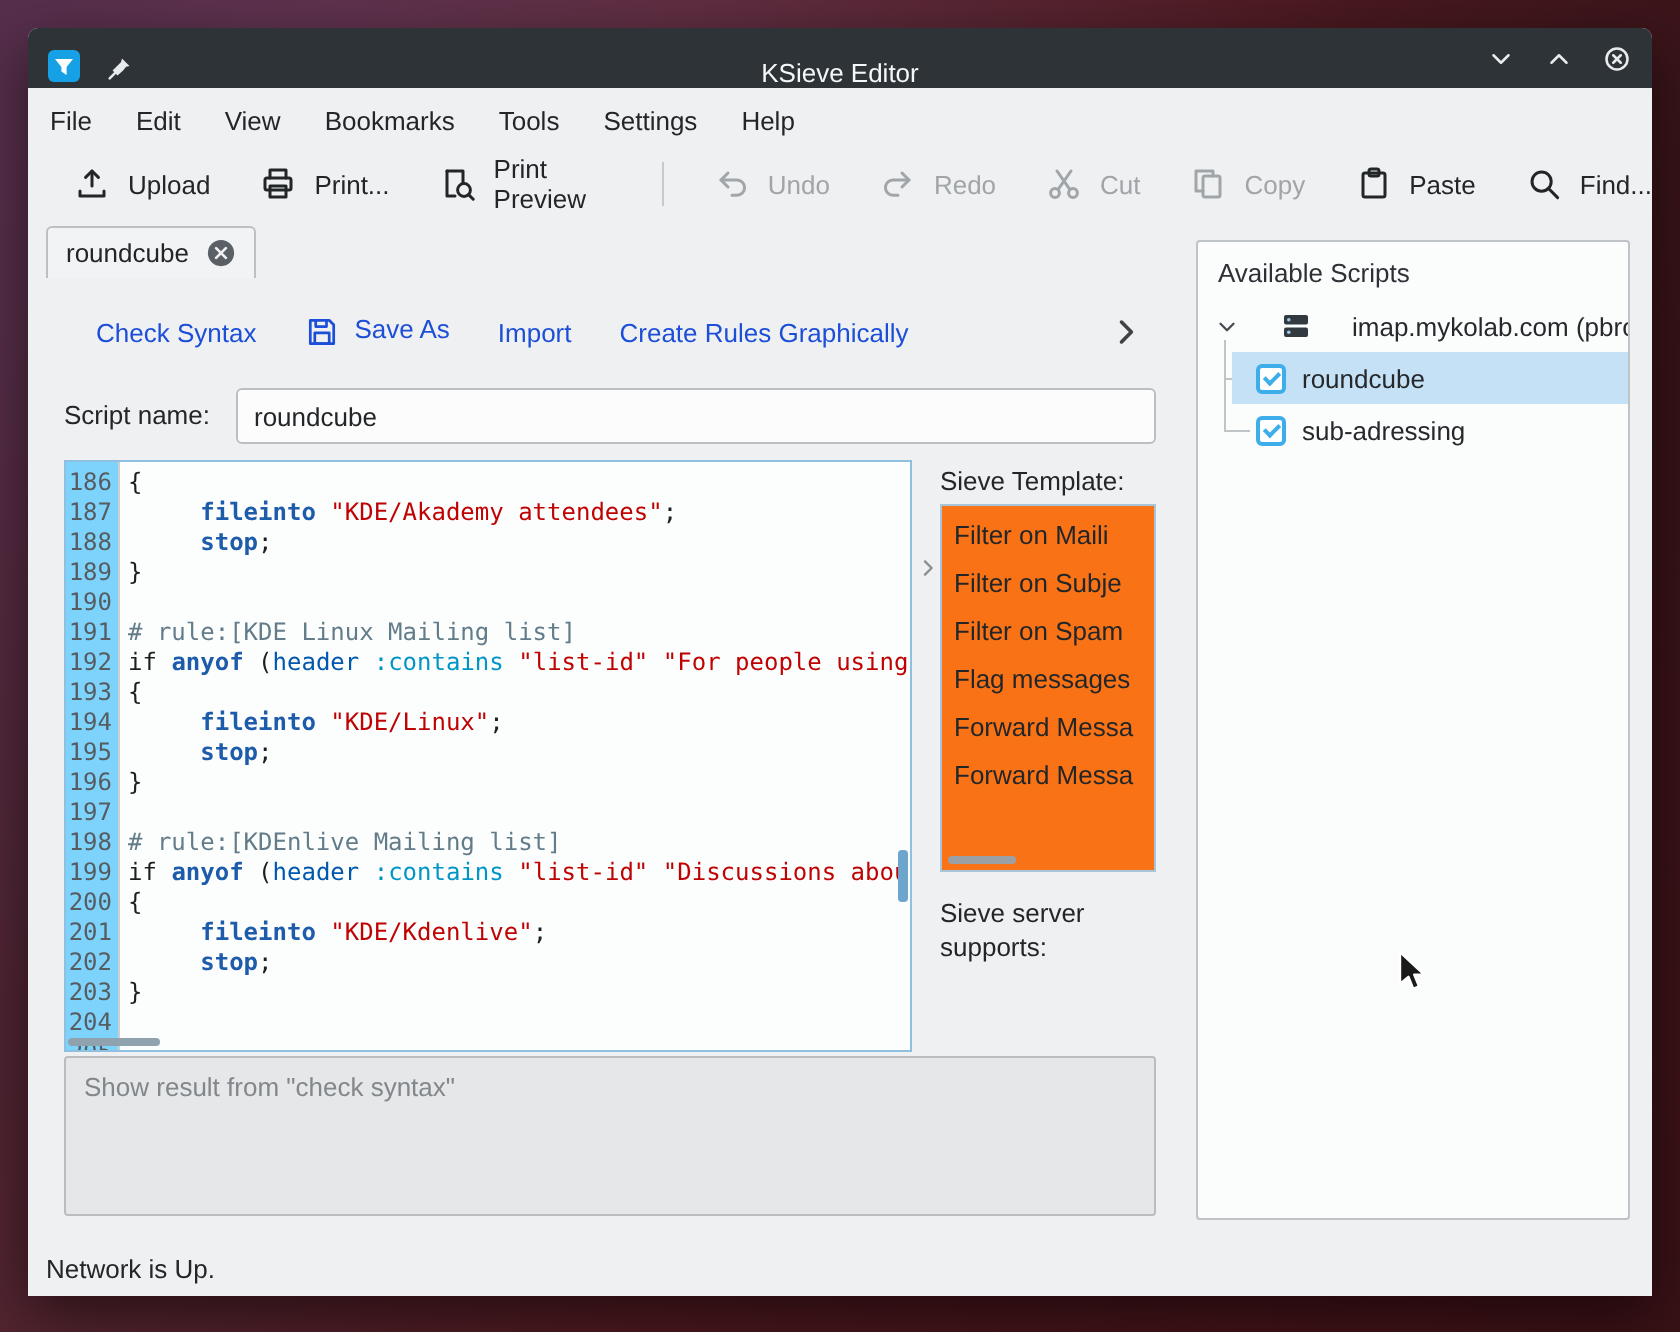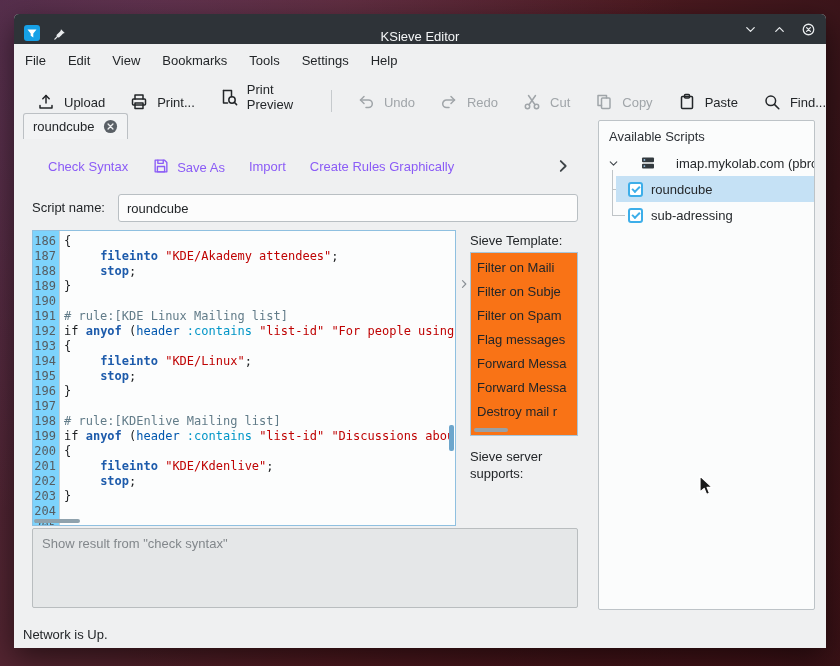--- a/index.html
+++ b/index.html
@@ -19,32 +19,32 @@
   .tb-left{display:flex;align-items:center;gap:10px;z-index:1}
   .win-btns{position:absolute;right:8px;top:0;height:30px;display:flex;align-items:center;gap:10px}
   .win-btn{width:19px;height:19px;display:flex;align-items:center;justify-content:center;color:#e8ebed}
   .win-btn .ic{width:15px;height:15px;stroke-width:1.7}
   
   .ic{width:20px;height:20px;fill:none;stroke:currentColor;stroke-width:1.5;stroke-linecap:round;stroke-linejoin:round;flex:none}
   
   .menubar{position:absolute;left:0;top:30px;width:100%;height:28px;display:flex;align-items:flex-end;}
   .menu-item{padding:4px 11px;border-radius:3px;cursor:default}
   
-  .toolbar{position:absolute;left:0;top:58px;width:100%;height:40px;display:flex;align-items:flex-end;padding-left:22px;gap:24px}
+  .toolbar{position:absolute;left:0;top:58px;width:100%;height:40px;display:flex;align-items:center;padding-left:22px;gap:24px}
   .tb-btn{display:flex;align-items:center;gap:8px;color:#232629}
   .tb-btn.disabled{color:#a0a5a9}
   .tb-sep{width:1px;height:22px;background:#c6cacd}
   
   .tabbar{position:absolute;left:0;top:98px;width:100%;height:27px}
   .tab{position:absolute;left:9px;top:1px;height:26px;display:flex;align-items:center;gap:9px;
     padding:0 9px;background:#f2f3f4;border:1px solid #bcc0c4;border-bottom:none;border-radius:3px 3px 0 0}
   .tab-close{width:15px;height:15px;display:flex}
   
   .actionrow{position:absolute;left:18px;top:138px;height:28px;display:flex;align-items:center;gap:24px;padding-left:16px}
-  .act-btn{display:flex;align-items:flex-end;gap:7px;color:#8b5cf6}
+  .act-btn{display:flex;align-items:flex-start;gap:7px;color:#1d4ed8}
   .act-btn .ic{width:18px;height:18px}
   .action-more{position:absolute;left:540px;top:143px;width:18px;height:18px;color:#3d4347}
   .action-more .ic{width:18px;height:18px;stroke-width:2}
   
   .scriptname-label{position:absolute;left:18px;top:180px;height:28px;line-height:28px}
   .scriptname-input{position:absolute;left:104px;top:180px;width:460px;height:28px;background:#fcfcfc;
     border:1px solid #b9bfc3;border-radius:3px;padding:0 8px;font:13px "Liberation Sans",sans-serif;color:#232629}
   
   .editor{position:absolute;left:18px;top:216px;width:424px;height:296px;background:#fcfdfd;
     border:1px solid #8fc0e0;display:flex;overflow:hidden}
@@ -321,21 +321,20 @@
       </div>
 
     <div class="tpl-label">Sieve Template:</div>
     <div class="tpl-list">
         <div class="tpl-item">Filter on Maili</div>
         <div class="tpl-item">Filter on Subje</div>
         <div class="tpl-item">Filter on Spam</div>
         <div class="tpl-item">Flag messages</div>
         <div class="tpl-item">Forward Messa</div>
         <div class="tpl-item">Forward Messa</div>
-        <div class="tpl-item">Destroy mail r</div>
       </div>
     <div class="tpl-hthumb"></div>
     <div class="sup-label">Sieve server supports:</div>
 
     <div class="result">
       <span>Show result from "check syntax"</span>
     </div>
 
     <div class="scripts-panel">
       <div class="sp-header">Available Scripts</div>

